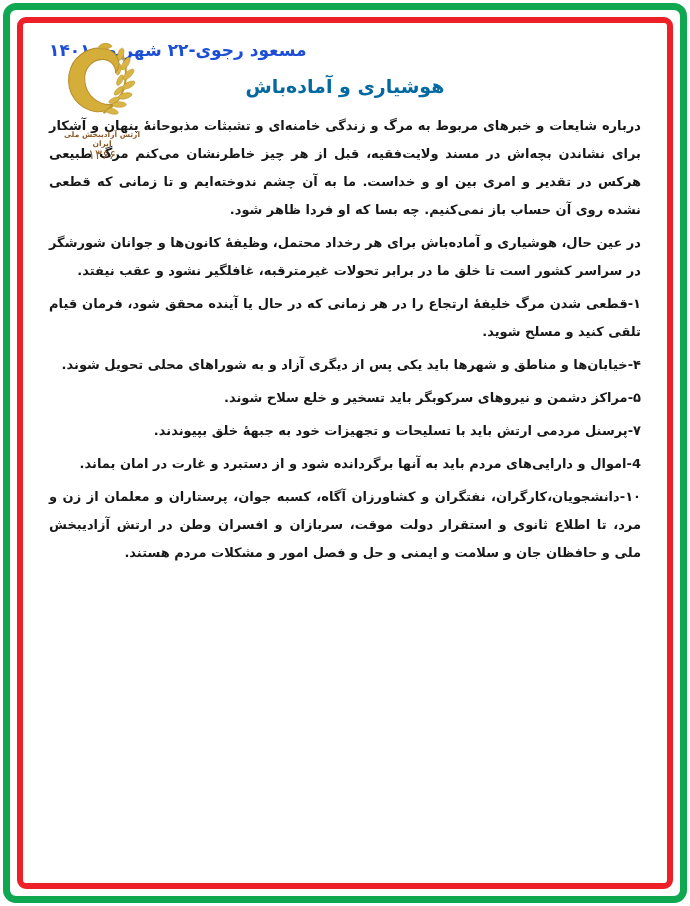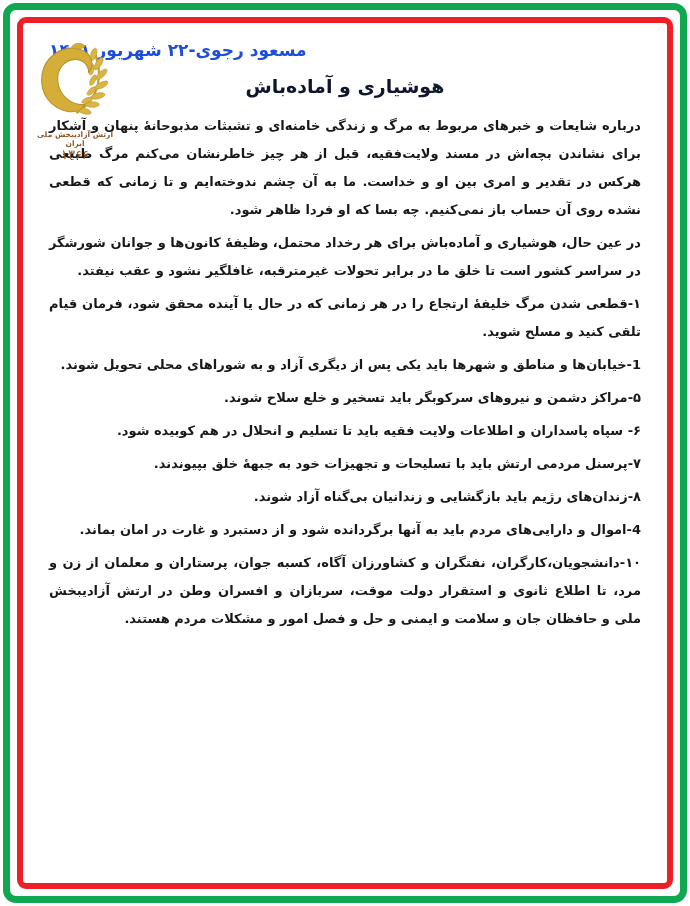--- a/index.html
+++ b/index.html
@@ -14,32 +14,32 @@
   .frame-inner{
     position:absolute;left:7px;top:7px;right:7px;bottom:7px;
     border:6px solid #EC2026;border-radius:9px;
     background:#ffffff;overflow:hidden;
   }
   .content{
     position:absolute;left:0;top:0;right:0;bottom:0;
     padding:6px 26px 0 26px;
   }
   .logo{
-    position:absolute;top:12px;left:4px;width:96px;text-align:center;
+    position:absolute;top:12px;left:31px;width:96px;text-align:center;
     line-height:1.15;
   }
   .logo svg{display:block;margin:0 auto;}
   .logo-cap{font-size:7.5px;font-weight:bold;color:#8D5A28;letter-spacing:0;}
   .logo-year{font-size:13px;font-weight:normal;color:#8D5A28;}
   .dateline{
     text-align:left;font-weight:bold;color:#1d4ed8;
     font-size:17px;line-height:26px;margin-top:8px;
   }
   .title{
-    text-align:center;font-weight:bold;color:#0f172a;
+    text-align:center;font-weight:bold;color:#0369a1;
     font-size:19px;line-height:28px;margin-top:9px;
   }
   main{margin-top:12px;}
   main p{
     margin:0 0 5px 0;
     font-size:13px;line-height:28px;font-weight:bold;color:#181818;
     text-align:justify;
   }
 </style>
 </head>
@@ -75,24 +75,22 @@
 
       <header>
         <div class="dateline">مسعود رجوی-۲۲ شهریور ۱۴۰۱</div>
         <div class="title">هوشیاری و آماده‌باش</div>
       </header>
 
       <main>
         <p>درباره شایعات و خبرهای مربوط به مرگ و زندگی خامنه‌ای و تشبثات مذبوحانهٔ پنهان و آشکار برای نشاندن بچه‌اش در مسند ولایت‌فقیه، قبل از هر چیز خاطرنشان می‌کنم مرگ طبیعی هرکس در تقدیر و امری بین او و خداست. ما به آن چشم ندوخته‌ایم و تا زمانی که قطعی نشده روی آن حساب باز نمی‌کنیم. چه بسا که او فردا ظاهر شود.</p>
         <p>در عین حال، هوشیاری و آماده‌باش برای هر رخداد محتمل، وظیفهٔ کانون‌ها و جوانان شورشگر در سراسر کشور است تا خلق ما در برابر تحولات غیرمترقبه، غافلگیر نشود و عقب نیفتد.</p>
         <p>۱-قطعی شدن مرگ خلیفهٔ ارتجاع را در هر زمانی که در حال یا آینده محقق شود، فرمان قیام تلقی کنید و مسلح شوید.</p>
-        <p>1-خیابان‌ها و مناطق و شهرها باید یکی پس از دیگری آزاد و به شوراهای محلی تحویل شوند.</p>
+        <p>۴-خیابان‌ها و مناطق و شهرها باید یکی پس از دیگری آزاد و به شوراهای محلی تحویل شوند.</p>
         <p>۵-مراکز دشمن و نیروهای سرکوبگر باید تسخیر و خلع سلاح شوند.</p>
-        <p>۶- سپاه پاسداران و اطلاعات ولایت فقیه باید تا تسلیم و انحلال در هم کوبیده شود.</p>
         <p>۷-پرسنل مردمی ارتش باید با تسلیحات و تجهیزات خود به جبههٔ خلق بپیوندند.</p>
-        <p>۸-زندان‌های رژیم باید بازگشایی و زندانیان بی‌گناه آزاد شوند.</p>
         <p>4-اموال و دارایی‌های مردم باید به آنها برگردانده شود و از دستبرد و غارت در امان بماند.</p>
         <p>۱۰-دانشجویان،کارگران، نفتگران و کشاورزان آگاه، کسبه جوان، پرستاران و معلمان از زن و مرد، تا اطلاع ثانوی و استقرار دولت موقت، سربازان و افسران وطن در ارتش آزادیبخش ملی و حافظان جان و سلامت و ایمنی و حل و فصل امور و مشکلات مردم هستند.</p>
       </main>
 
     </div>
   </div>
 </div>
 
 </body></html>

